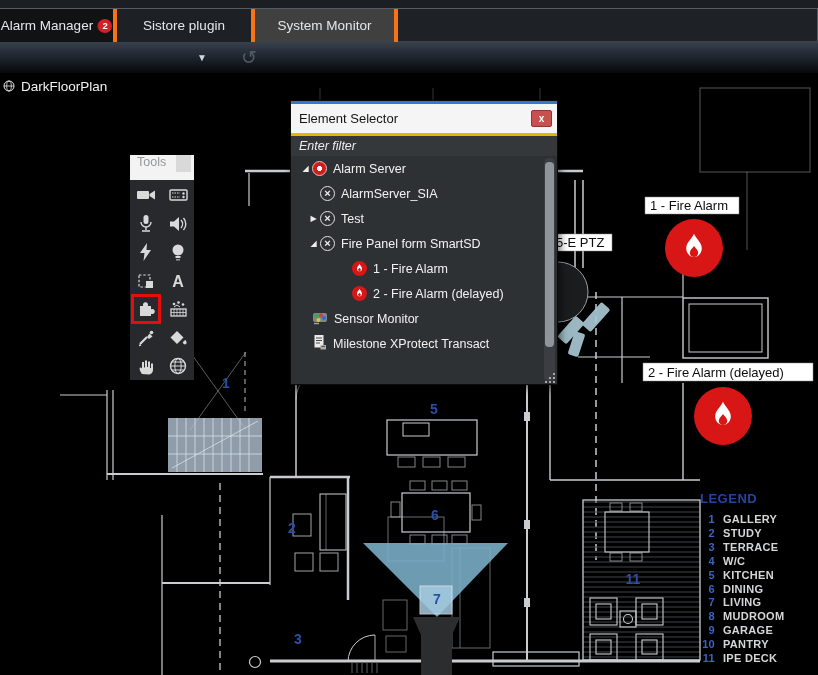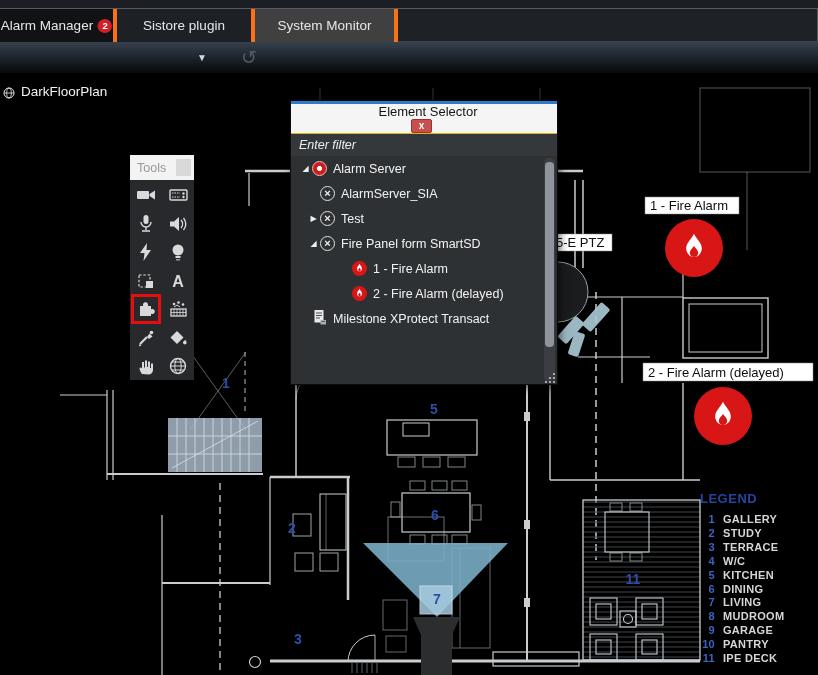--- a/index.html
+++ b/index.html
@@ -12,40 +12,40 @@
   .tab{height:100%;display:flex;align-items:center;justify-content:center;color:#e4e7ea;font-size:13.5px;border-right:4px solid #f97316;cursor:default;}
   .tab.sel{background:#0c0e10;}
   .tab.t1{width:117px;background:#101214;}
   .tab.t2{width:138px;background:#1d2126;}
   .tab.t3{width:143px;background:#404040;}
   .tab-fill{flex:1;background:#1e2126;border-bottom:1px solid #3e434a;border-right:1px solid #565b61;}
   .badge{display:inline-flex;align-items:center;justify-content:center;width:14px;height:14px;border-radius:50%;background:#d31f28;color:#fff;font-size:9.5px;font-weight:bold;margin-left:5px;box-shadow:-2px 0 0 -1px rgba(210,30,40,.55);}
   .toolbar{position:absolute;left:0;top:42px;width:818px;height:31px;background:linear-gradient(180deg,#37414d 0%,#222a33 40%,#07090c 100%);}
   .tb-drop{position:absolute;left:190px;top:4px;width:24px;height:22px;color:#d3d7db;font-size:10px;display:flex;align-items:center;justify-content:center;cursor:default;}
   .tb-refresh{position:absolute;left:236px;top:1px;width:26px;height:28px;color:#525a62;font-size:19px;display:flex;align-items:center;justify-content:center;transform:scaleX(-1);}
-  .viewtitle{position:absolute;left:0;top:73px;width:818px;height:26px;display:flex;align-items:flex-end;color:#f1f1f1;font-size:13.5px;}
+  .viewtitle{position:absolute;left:0;top:73px;width:818px;height:26px;display:flex;align-items:center;color:#f1f1f1;font-size:13.5px;}
   .viewtitle svg{margin:0 6px 0 3px;}
 
   
   .tools{position:absolute;left:130px;top:155px;width:64px;z-index:5;}
-  .tools-head{height:25px;background:#f3f3f3;display:flex;align-items:center;}
+  .tools-head{height:25px;background:#f3f3f3;display:flex;}
   .tools-title{color:#96989c;font-size:12.5px;margin-left:7px;flex:1;}
   .tools-grip{width:15px;height:17px;background:#d9d9d9;margin-right:3px;}
   .tools-body{height:200px;background:#28292c;display:grid;grid-template-columns:1fr 1fr;grid-auto-rows:28.5px;align-items:center;justify-items:center;padding-top:1px;}
   .tcell{width:24px;height:24px;display:flex;align-items:center;justify-content:center;cursor:default;}
   .tcell svg{display:block;}
   .tcell.sel{box-shadow:0 0 0 3px #e60d0d;}
 
   
   .dialog{position:absolute;left:290px;top:100px;width:268px;height:285px;z-index:6;border:1px solid #0b0b0b;background:#2e3134;box-shadow:2px 3px 8px rgba(0,0,0,.6);}
   .dlg-topline{height:3px;background:#2d7ad1;}
-  .dlg-title{height:29px;background:#f5f5f5;display:flex;align-items:center;flex-direction:column;}
+  .dlg-title{height:29px;background:#f5f5f5;display:flex;align-items:center;}
   .dlg-title-text{color:#141414;font-size:13px;margin-left:8px;flex:1;}
   .dlg-close{width:21px;height:17px;margin-right:5px;background:#c8504e;border:1px solid #933;border-radius:2px;color:#fff;font-size:10px;font-weight:bold;display:flex;align-items:center;justify-content:center;padding:0;cursor:default;line-height:1;}
-  .dlg-filter{height:23px;background:#35383b;border:none;border-top:1px solid #eab308;width:100%;color:#ececec;font-size:12.5px;font-style:italic;padding:0 0 0 8px;outline:none;display:block;}
+  .dlg-filter{height:23px;background:#35383b;border:none;border-top:3px solid #eab308;width:100%;color:#ececec;font-size:12.5px;font-style:italic;padding:0 0 0 8px;outline:none;display:block;}
   .dlg-filter::placeholder{color:#ececec;opacity:1;font-style:italic;}
   .dlg-tree{position:relative;height:228px;background:#2e3134;overflow:hidden;}
   .trow{height:25px;display:flex;align-items:center;color:#f2f2f2;font-size:12.5px;cursor:default;}
   .trow .marker{width:13px;font-size:8px;color:#efefef;text-align:center;flex:none;}
   .trow .lbl{margin-left:6px;white-space:nowrap;}
   .ind0{padding-left:8px;} .ind1{padding-left:16px;} .ind2{padding-left:48px;}
   .icx{width:15px;height:15px;flex:none;border-radius:50%;border:1.5px solid #e2e2e2;background:#2e3134;display:flex;align-items:center;justify-content:center;color:#f0f0f0;font-size:11px;font-weight:bold;line-height:1;}
   .icx::before{content:"\00d7";margin-top:-1px;}
   .ialarm{width:15px;height:15px;flex:none;border-radius:50%;border:1px solid #f0b9b9;background:radial-gradient(circle,#fff 0 2.4px,#cf1d1d 2.5px);}
   .ifire{width:15px;height:15px;flex:none;}
@@ -449,20 +449,32 @@
         <span class="marker"></span>
         <span class="ifire"><svg width="15" height="15" viewBox="0 0 24 24">
               <circle cx="12" cy="12" r="12" fill="#d81616"></circle>
               <path fill="#fff" d="M12 4.5c1 2.7 4 4.4 4 7.7 0 2.4-1.8 4.3-4 4.3s-4-1.9-4-4.3c0-3.3 3-5 4-7.7z"></path>
               <path fill="#d81616" d="M12 16.2c-1.2 0-2.1-.9-2.1-2.1 0-1.4 1.3-2.2 2.1-3.4.8 1.2 2.1 2 2.1 3.4 0 1.2-.9 2.1-2.1 2.1z"></path>
             </svg></span>
         <span class="lbl">2 - Fire Alarm (delayed)</span>
       </div>
       <div class="trow ind0">
         <span class="marker"></span>
+        <span><svg width="16" height="15" viewBox="0 0 16 15">
+              <rect x="1" y="3" width="14" height="9" rx="2" fill="#80868c"></rect>
+              <circle cx="4.5" cy="6" r="2" fill="#2fae3a"></circle>
+              <circle cx="9" cy="5.5" r="2" fill="#d44030"></circle>
+              <circle cx="12" cy="8" r="2" fill="#2b6fd4"></circle>
+              <circle cx="6.5" cy="10" r="2" fill="#e6c12f"></circle>
+              <path d="M2 13.5h5" stroke="#9aa" stroke-width="1.4"></path>
+            </svg></span>
+        <span class="lbl">Sensor Monitor</span>
+      </div>
+      <div class="trow ind0">
+        <span class="marker"></span>
         <span><svg width="15" height="16" viewBox="0 0 15 16">
               <rect x="2.5" y="1" width="9" height="12.5" fill="#e9e9e9"></rect>
               <path d="M4 4h6M4 6.5h6M4 9h4" stroke="#4a4a4a" stroke-width="1"></path>
               <rect x="8.5" y="11" width="5.5" height="4.5" fill="#a9afb5"></rect>
               <path d="M9.5 12.5h3.5" stroke="#555" stroke-width="1"></path>
             </svg></span>
         <span class="lbl">Milestone XProtect Transact</span>
       </div>
 
       <div class="scrolltrack">

